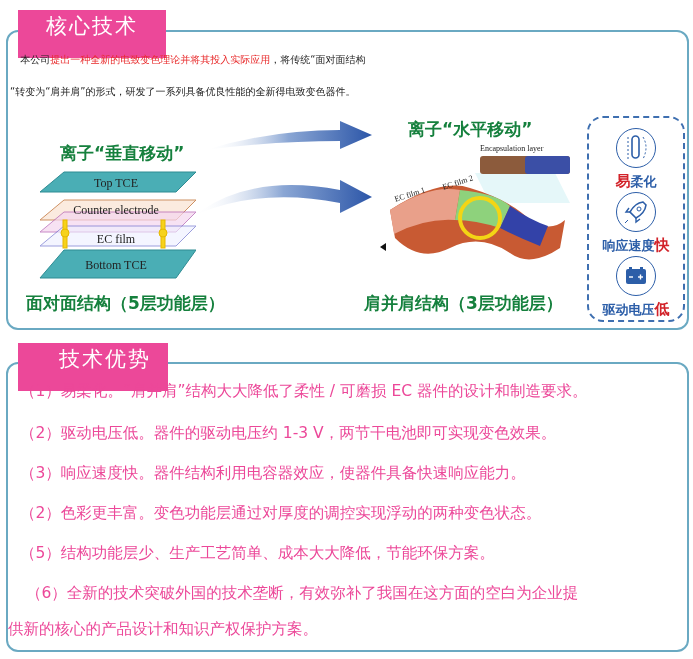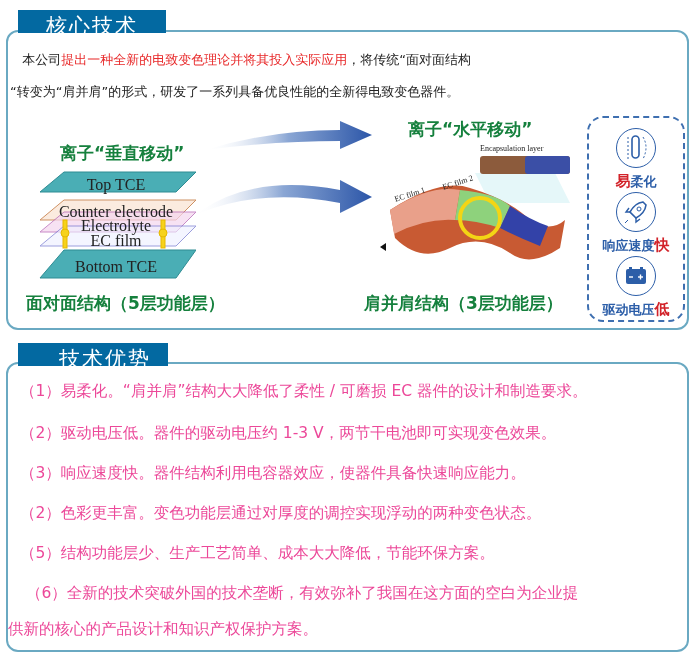--- a/index.html
+++ b/index.html
@@ -10,47 +10,47 @@
     position: absolute;
     border: 2px solid #6aa9c2;
     border-radius: 12px;
     background: #fff;
   }
   .panel-core { left: 6px; top: 30px; width: 683px; height: 300px; }
   .panel-adv { left: 6px; top: 362px; width: 683px; height: 290px; }
 
   .section-tab {
     position: absolute;
-    background: #0369a1;
+    background: #ec4899;
     color: #fff;
     font-size: 21px;
     font-weight: normal;
     letter-spacing: 2px;
     text-align: center;
     line-height: 32px;
-    height: 23px;
+    height: 48px;
   }
   .tab-core { left: 18px; top: 10px; width: 148px; }
   .tab-adv { left: 18px; top: 343px; width: 150px; padding-left: 24px; }
   .tab-line {
     position: absolute; height: 2px; background: #6aa9c2;
   }
 
   .intro {
     position: absolute; left: 14px; width: 670px;
-    font-size: 13px; line-height: 20px; color: #222;
+    font-size: 10px; line-height: 20px; color: #222;
     white-space: nowrap;
   }
   .intro .red { color: #e8292a; }
 
   .label-bold { position: absolute; font-weight: bold; font-size: 17px; color: #15803d; white-space: nowrap; }
 
   .layer-diagram { position: absolute; left: 36px; top: 170px; width: 160px; height: 115px; }
   .layer-text {
-    position: absolute; font-family: "Liberation Serif", "DejaVu Serif", serif; font-size: 16px; color: #222;
+    position: absolute; font-family: "Liberation Serif", "DejaVu Serif", serif; font-size: 12px; color: #222;
     width: 100%; text-align: center;
   }
 
   .film-image { position: absolute; left: 380px; top: 148px; width: 200px; height: 135px; }
 
   .features {
     position: absolute; left: 587px; top: 116px; width: 98px; height: 206px;
     border: 2px dashed #3e6fb0; border-radius: 16px;
   }
   .feat-icon {
@@ -100,21 +100,20 @@
     <polygon points="28,80 160,80 140,108 4,108" fill="#4aaeb5" stroke="#2f8c93"></polygon>
     <g fill="#f6d21b" stroke="#e6b800">
       <rect x="27" y="50" width="4" height="28"></rect>
       <circle cx="29" cy="63" r="4"></circle>
       <rect x="125" y="50" width="4" height="28"></rect>
       <circle cx="127" cy="63" r="4"></circle>
     </g>
   </svg>
   <div class="layer-text" style="top:6px;">Top TCE</div>
   <div class="layer-text" style="top:33px;">Counter electrode</div>
-  <div class="layer-text" style="top:47px;">Electrolyte</div>
   <div class="layer-text" style="top:62px;">EC film</div>
   <div class="layer-text" style="top:88px;">Bottom TCE</div>
 </div>
 
 <div class="film-image">
   <svg width="200" height="135">
     <polygon points="95,25 175,25 190,55 110,55" fill="#d3f1f5" opacity="0.6"></polygon>
     <rect x="100" y="8" width="90" height="18" rx="3" fill="#8c5b3c"></rect>
     <rect x="145" y="8" width="45" height="18" rx="3" fill="#3b4fa6"></rect>
     <path d="M10 62 Q60 30 90 40 Q130 52 150 72 Q170 85 185 72 L180 100 Q150 120 130 105 Q100 85 70 100 Q40 115 15 90 Z" fill="#c85a33"></path>

